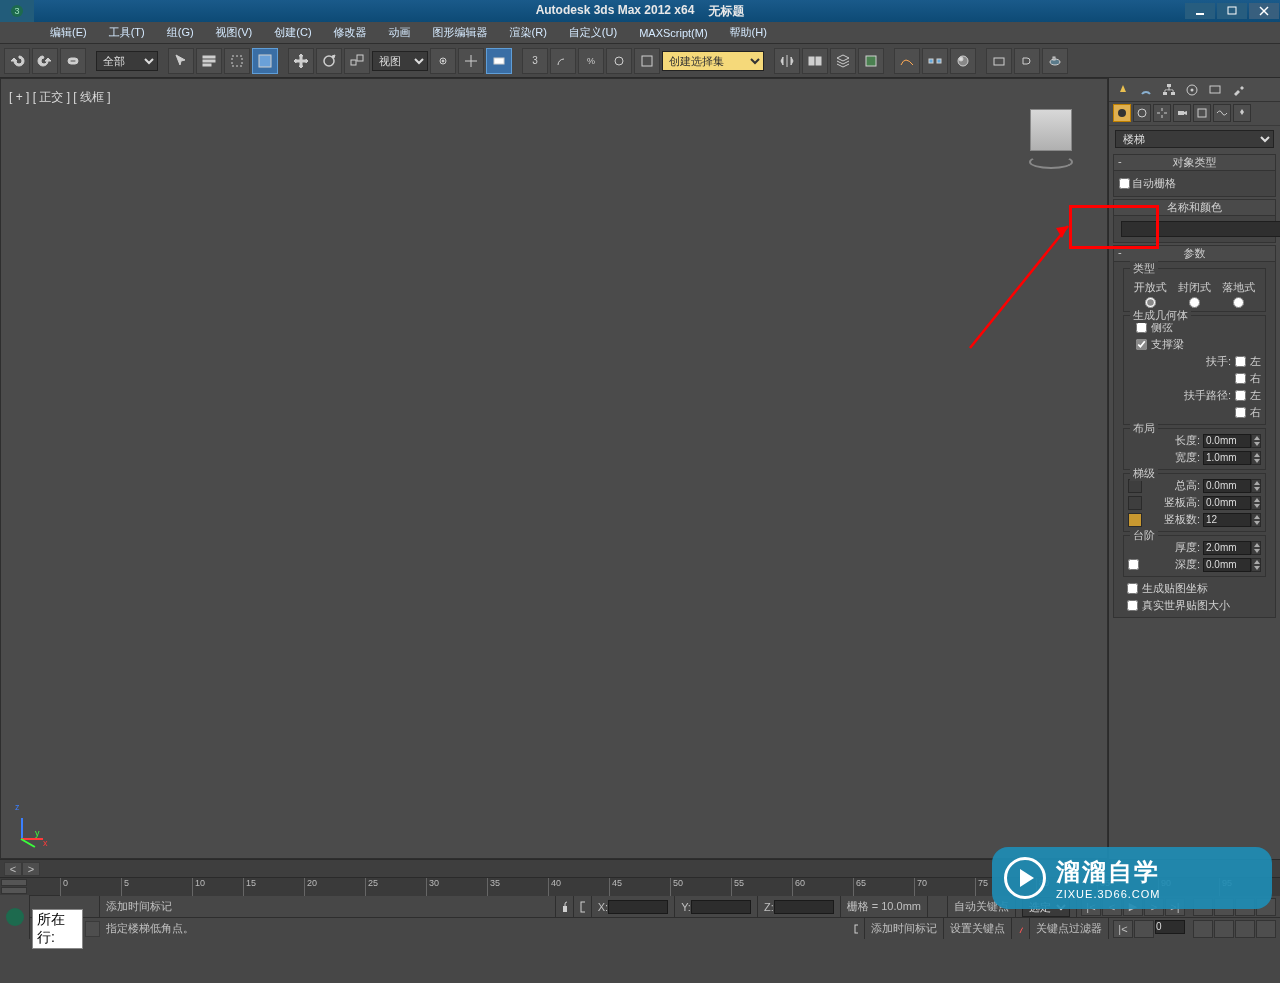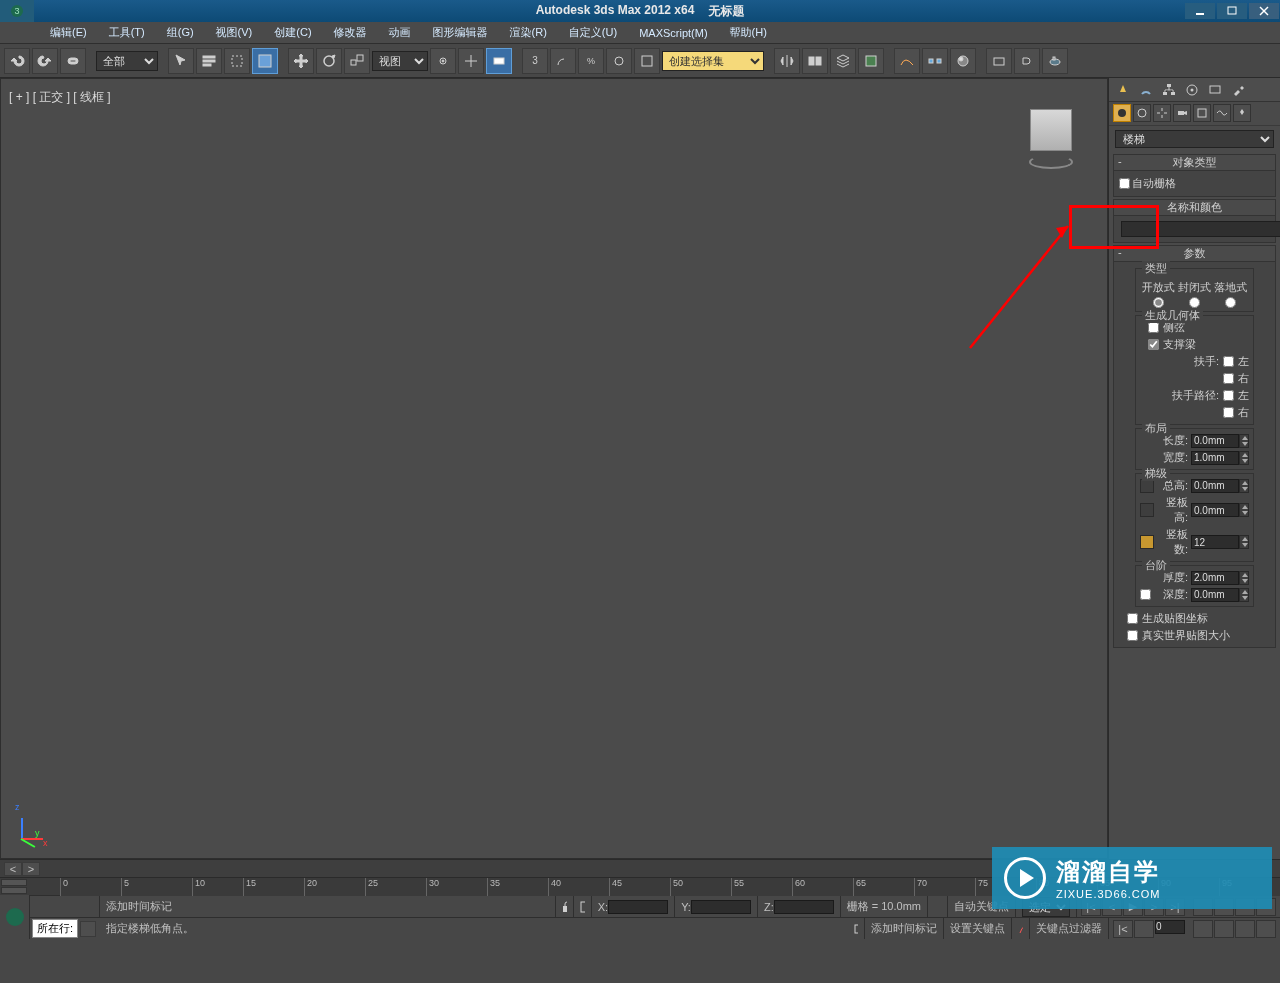--- a/index.html
+++ b/index.html
@@ -56,21 +56,21 @@
 
 .autogrid-row { display:flex; align-items:center; justify-content:flex-start; gap:2px; padding:2px 0; }
 .obj-grid { display:grid; grid-template-columns:1fr 1fr; gap:1px; }
 .obj-btn { height:18px; background:#505050; border:1px solid #2f2f2f; color:#dcdcdc; text-align:center; line-height:16px; cursor:pointer; font-size:11px; }
 .obj-btn.sel { background:#3a8bed; color:#fff; border-color:#5fa9f0; }
 .highlight-box { position:absolute; border:3px solid #ff0000; pointer-events:none; }
 
 .name-row { display:flex; gap:3px; padding:2px 2px; }
 .name-input { flex:1; height:16px; background:#2f2f2f; border:1px solid #1e1e1e; color:#ddd; }
 
-.param-group { border:1px solid #333; margin:3px 16px; padding:3px 4px; position:relative; }
+.param-group { border:1px solid #333; margin:3px 4px; padding:3px 4px; position:relative; }
 .param-group .legend { position:absolute; top:-8px; left:6px; background:#444; padding:0 3px; font-size:11px; color:#ccc; }
 .radio-row { display:flex; justify-content:space-around; font-size:11px; padding-top:8px; }
 .radio-row label { display:flex; flex-direction:column; align-items:center; gap:2px; }
 .chk-row { display:flex; align-items:center; gap:4px; padding:1px 0 1px 8px; font-size:11px; }
 .chk-row.sub { padding-left:22px; }
 .spinner-row { display:flex; align-items:center; justify-content:center; gap:0; padding:1px 0; font-size:11px; }
 .spinner-row .label { flex:1; text-align:right; padding-right:3px; }
 .spinner-row .lockbtn { width:14px; height:14px; background:#3e3e3e; border:1px solid #2a2a2a; cursor:pointer; display:flex; align-items:center; justify-content:center; }
 .spinner-row .lockbtn.on { background:#c89830; }
 .spinner-input { width:48px; height:14px; background:#2d2d2d; border:1px solid #1a1a1a; color:#ddd; font-size:10px; padding:0 2px; }
@@ -84,29 +84,29 @@
 .slider-handle { position:absolute; left:30px; top:-1px; width:74px; height:16px; background:#505050; border:1px solid #666; text-align:center; font-size:10px; line-height:14px; cursor:pointer; }
 .trackbar { height:18px; background:#3c3c3c; display:flex; align-items:center; border-top:1px solid #2a2a2a; position:relative; }
 .trackbar .ruler { flex:1; height:18px; background:#3a3a3a; position:relative; margin-left:32px; }
 .trackbar .ruler .tick { position:absolute; top:0; height:100%; border-left:1px solid #666; font-size:9px; padding-left:2px; color:#bbb; }
 .status-row { height:22px; display:flex; align-items:center; border-top:1px solid #2e2e2e; font-size:11px; }
 .status-cell { height:100%; display:flex; align-items:center; padding:0 6px; border-right:1px solid #2e2e2e; }
 .max-icon { width:30px; height:44px; display:flex; align-items:center; justify-content:center; border-right:1px solid #2e2e2e; }
 .coord-input { width:60px; height:14px; background:#2d2d2d; border:1px solid #1a1a1a; color:#ddd; font-size:10px; }
 
 .prompt-row { display:flex; align-items:center; gap:2px; padding-left:2px; }
-.prompt-label { background:#fff; color:#000; border:1px solid #888; padding:1px 4px; font-size:11px; }
+.prompt-label { background:#fff; color:#000; border:1px solid #888; padding:1px 4px; font-size:14px; }
 .prompt-cell { flex:1; padding:2px 6px; }
 
 .nav-btns { display:flex; gap:1px; padding:0 4px; }
 .nav-btn { width:20px; height:18px; background:#4e4e4e; border:1px solid #333; cursor:pointer; display:flex; align-items:center; justify-content:center; }
 
 .red-arrow { position:absolute; pointer-events:none; }
 
-.watermark { position:absolute; right:8px; bottom:74px; width:280px; height:62px; background:rgba(30,140,180,0.92); border-radius:0; display:flex; align-items:center; padding:0 12px; color:#fff; }
+.watermark { position:absolute; right:8px; bottom:74px; width:280px; height:62px; background:rgba(30,140,180,0.92); border-radius:16px; display:flex; align-items:center; padding:0 12px; color:#fff; }
 .watermark .play { width:42px; height:42px; border:3px solid #fff; border-radius:50%; display:flex; align-items:center; justify-content:center; margin-right:10px; }
 .watermark .play::after { content:''; border-left:14px solid #fff; border-top:9px solid transparent; border-bottom:9px solid transparent; margin-left:4px; }
 .watermark .txt1 { font-size:24px; font-weight:bold; letter-spacing:2px; }
 .watermark .txt2 { font-size:11px; letter-spacing:1px; }
 
 input[type=checkbox],input[type=radio] { accent-color:#888; width:11px; height:11px; }
 </style>
 </head>
 <body>
 

